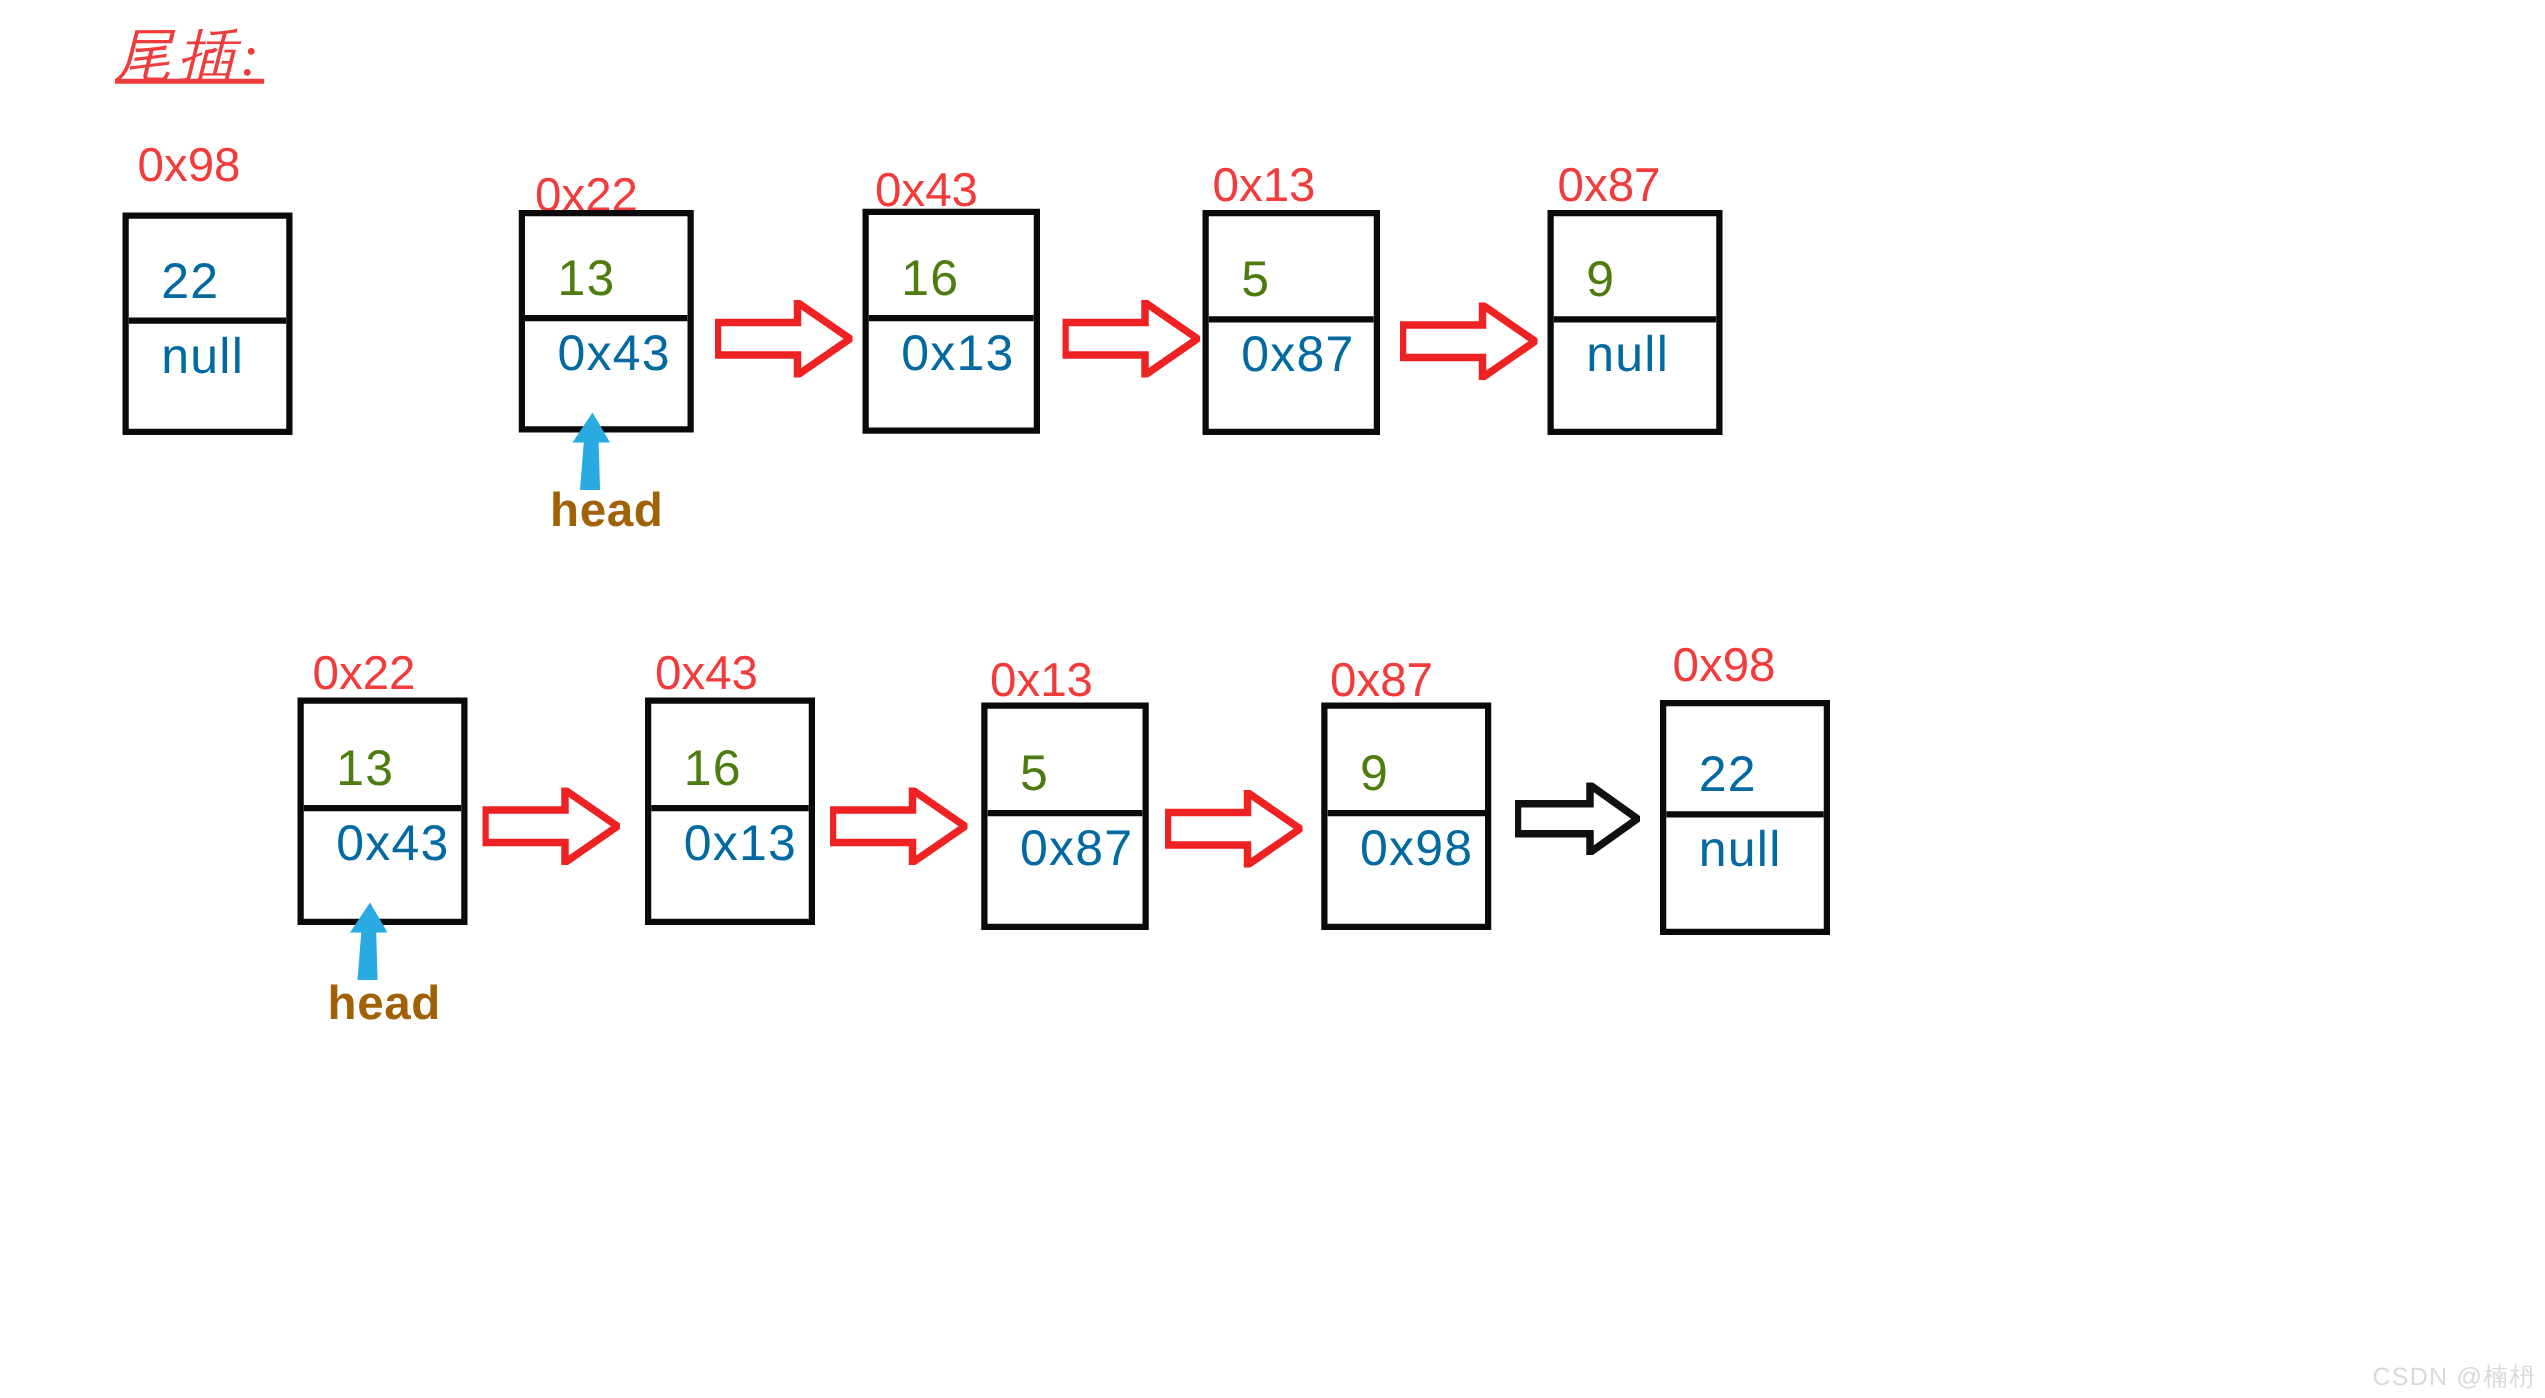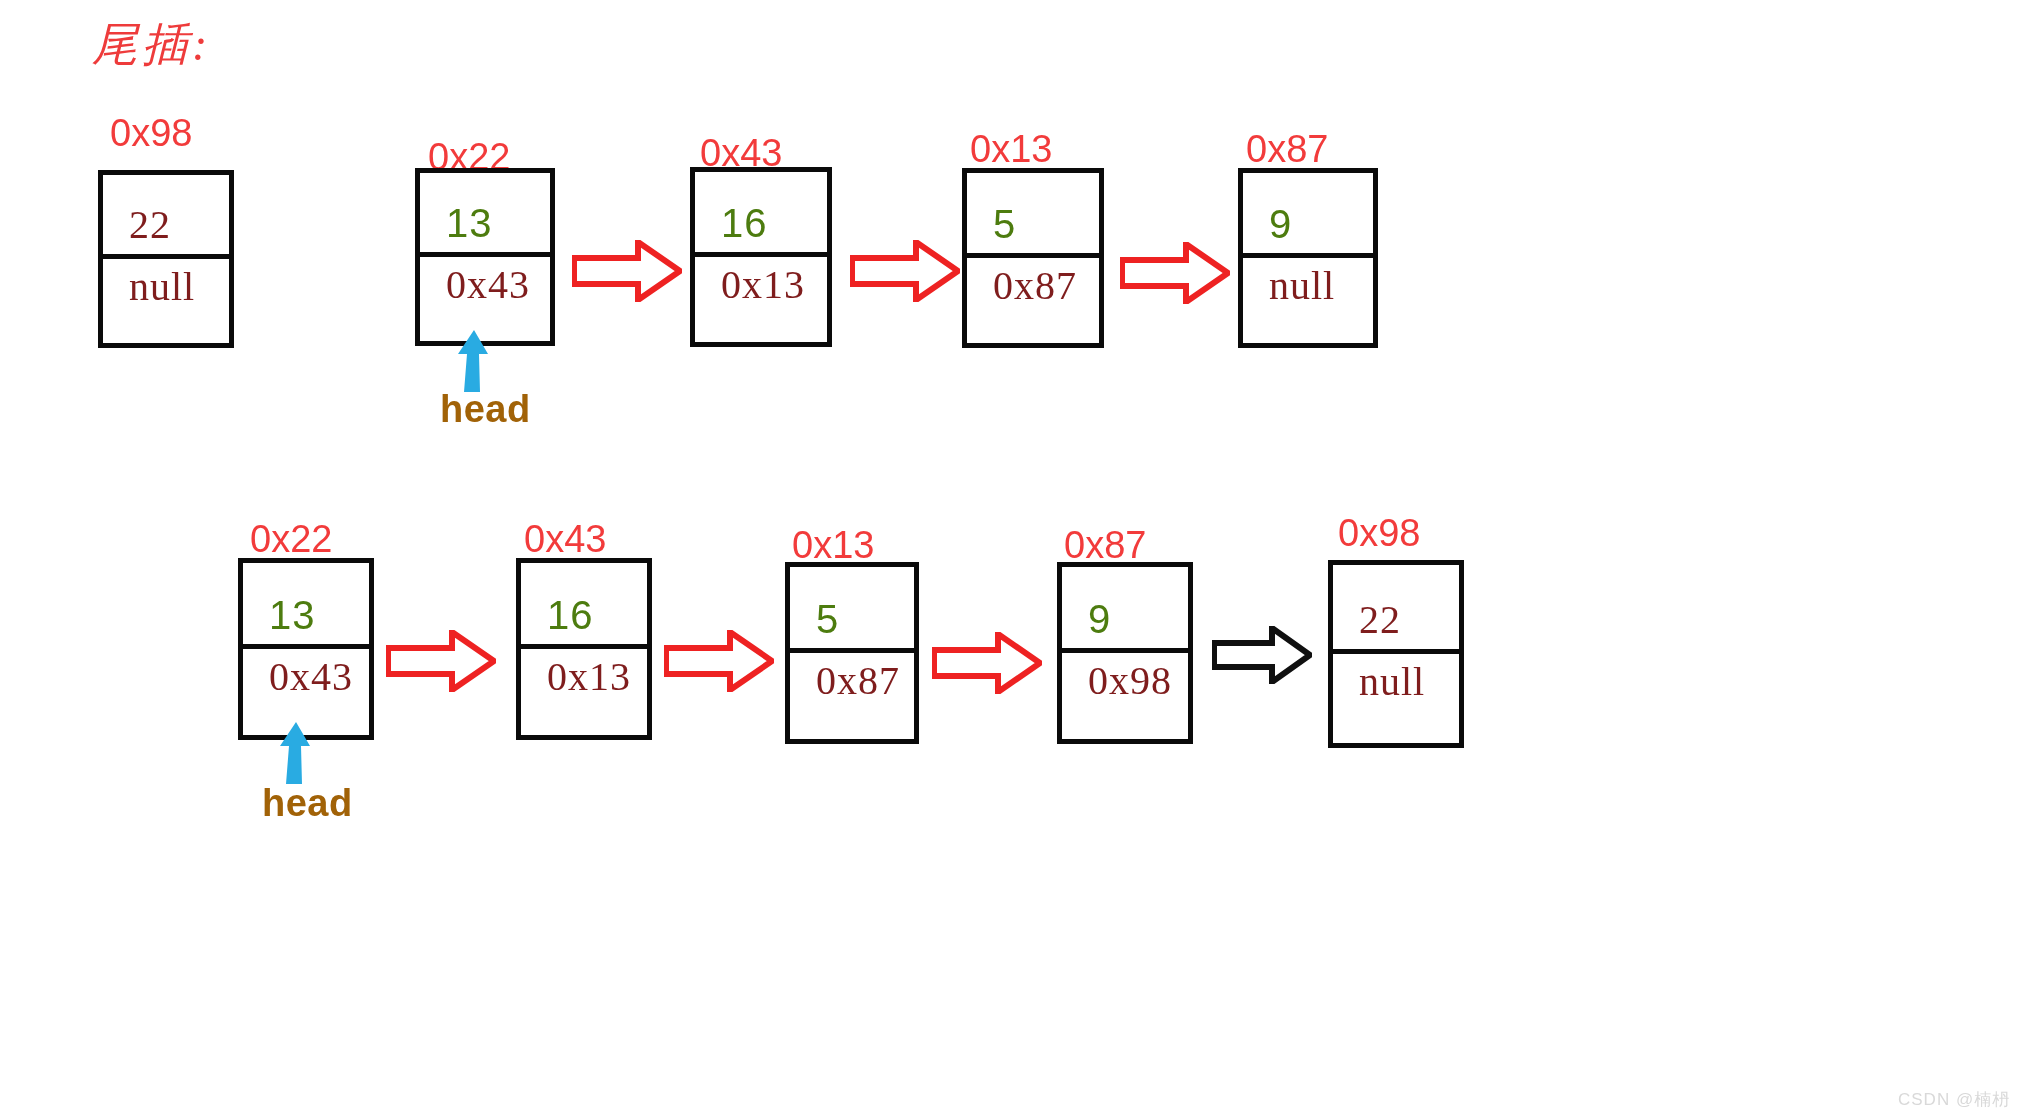--- a/index.html
+++ b/index.html
@@ -21,20 +21,21 @@
   
   .title {
     position: absolute;
     color: #ee3b3b;
     font-family: "Liberation Serif", "DejaVu Serif", serif;
     font-size: 46px;
     font-weight: 500;
     font-style: italic;
     letter-spacing: 4px;
     white-space: nowrap;
+    text-decoration: underline;
   }
 
   
   .node {
     position: absolute;
     box-sizing: border-box;
     border: 5px solid #0a0a0a;
     background: #ffffff;
   }
   .node .cell {
@@ -51,21 +52,21 @@
   .node .cell.top {
     border-bottom: 5px solid #0a0a0a;
     align-items: flex-end;
     padding-bottom: 6px;
   }
   .node .cell.bottom {
     align-items: flex-start;
     padding-top: 4px;
   }
   .val-black { color: #4d7c0f; }
-  .val-red   { color: #7f1d1d; font-family: Liberation Serif, serif; }
+  .val-red   { color: #0369a1; }
 
   
   .addr-label {
     position: absolute;
     color: #f23b3b;
     font-size: 38px;
     font-weight: 500;
     letter-spacing: 0px;
     white-space: nowrap;
   }
@@ -85,21 +86,21 @@
     font-size: 38px;
     font-weight: 700;
     letter-spacing: 0.5px;
     white-space: nowrap;
   }
 
   
   .watermark {
     position: absolute;
     color: #d9d9d9;
-    font-size: 17px;
+    font-size: 20px;
     letter-spacing: 1px;
     white-space: nowrap;
   }
 </style>
 </head>
 <body>
 
 <div id="canvas">
 
   <div class="title" style="left:92px; top:14px;">尾插:</div>

